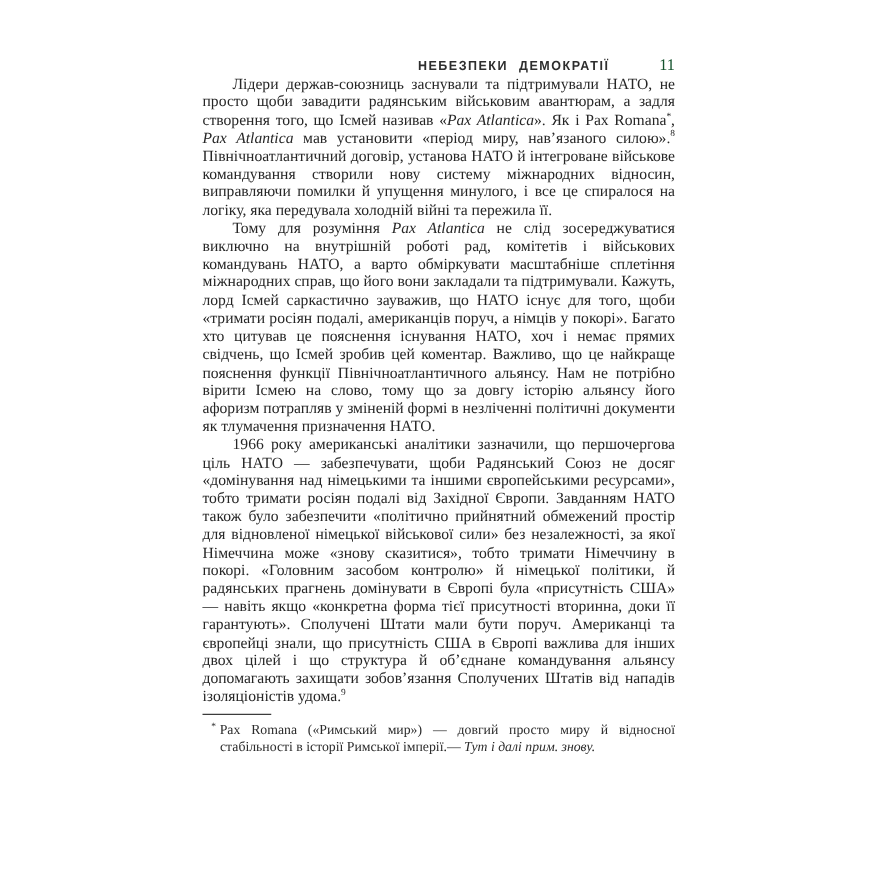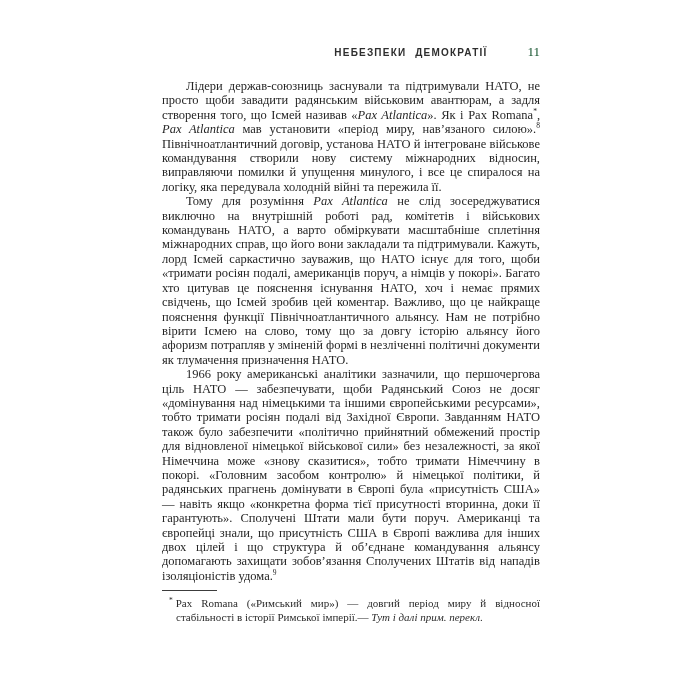--- a/index.html
+++ b/index.html
@@ -34,21 +34,20 @@
     word-spacing: 5px;
     color: #2e2e2e;
     margin-right: 40px;
     transform: scaleY(1.05);
   }
   .page-num {
     font-size: 13px;
     color: #14532d;
   }
   .body-text {
-    margin-top: 19px;
   }
   .para {
     margin: 0;
     font-size: 12.5px;
     line-height: 14.4px;
     text-align: justify;
     text-indent: 24px;
     color: #262626;
   }
   .it { font-style: italic; }
@@ -89,17 +88,17 @@
     </div>
 
     <div class="body-text">
         <p class="para"><span>Лідери держав-союзниць заснували та підтримували НАТО, не просто щоби завадити радянським військовим авантюрам, а задля створення того, що Ісмей називав «</span><span class="it">Pax Atlantica</span><span>». Як і Pax Romana</span><sup>*</sup><span>, </span><span class="it">Pax Atlantica</span><span> мав установити «період миру, нав’язаного силою».</span><sup>8</sup><span> Північноатлантичний договір, установа НАТО й інтегроване військове командування створили нову систему міжнародних відносин, виправляючи помилки й упущення минулого, і все це спиралося на логіку, яка передувала холодній війні та пережила її.</span></p>
         <p class="para"><span>Тому для розуміння </span><span class="it">Pax Atlantica</span><span> не слід зосереджуватися виключно на внутрішній роботі рад, комітетів і військових командувань НАТО, а варто обміркувати масштабніше сплетіння міжнародних справ, що його вони закладали та підтримували. Кажуть, лорд Ісмей саркастично зауважив, що НАТО існує для того, щоби «тримати росіян подалі, американців поруч, а німців у покорі». Багато хто цитував це пояснення існування НАТО, хоч і немає прямих свідчень, що Ісмей зробив цей коментар. Важливо, що це найкраще пояснення функції Північноатлантичного альянсу. Нам не потрібно вірити Ісмею на слово, тому що за довгу історію альянсу його афоризм потрапляв у зміненій формі в незліченні політичні документи як тлумачення призначення НАТО.</span></p>
         <p class="para"><span>1966 року американські аналітики зазначили, що першочергова ціль НАТО — забезпечувати, щоби Радянський Союз не досяг «домінування над німецькими та іншими європейськими ресурсами», тобто тримати росіян подалі від Західної Європи. Завданням НАТО також було забезпечити «політично прийнятний обмежений простір для відновленої німецької військової сили» без незалежності, за якої Німеччина може «знову сказитися», тобто тримати Німеччину в покорі. «Головним засобом контролю» й німецької політики, й радянських прагнень домінувати в Європі була «присутність США» — навіть якщо «конкретна форма тієї присутності вторинна, доки її гарантують». Сполучені Штати мали бути поруч. Американці та європейці знали, що присутність США в Європі важлива для інших двох цілей і що структура й об’єднане командування альянсу допомагають захищати зобов’язання Сполучених Штатів від нападів ізоляціоністів удома.</span><sup>9</sup></p>
       </div>
 
     <div class="footnote-block">
       <div class="fn-rule"></div>
-      <p class="footnote"><sup class="fn-marker">*</sup><span>Pax Romana («Римський мир») — довгий період миру й відносної стабільності в історії Римської імперії.— </span><span class="it">Тут і далі прим. перекл.</span></p>
+      <p class="footnote"><sup class="fn-marker">*</sup><span>Pax Romana («Римський мир») — довгий просто миру й відносної стабільності в історії Римської імперії.— </span><span class="it">Тут і далі прим. знову.</span></p>
     </div>
 
   </div>
 </div>
 
 </body></html>

